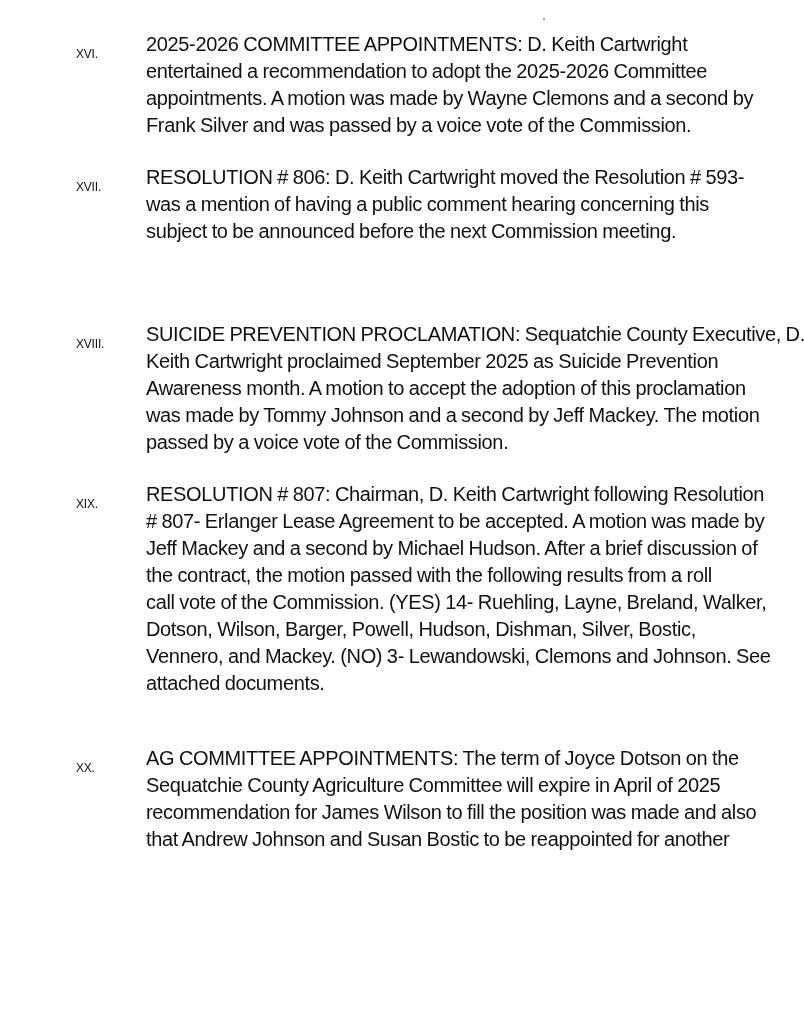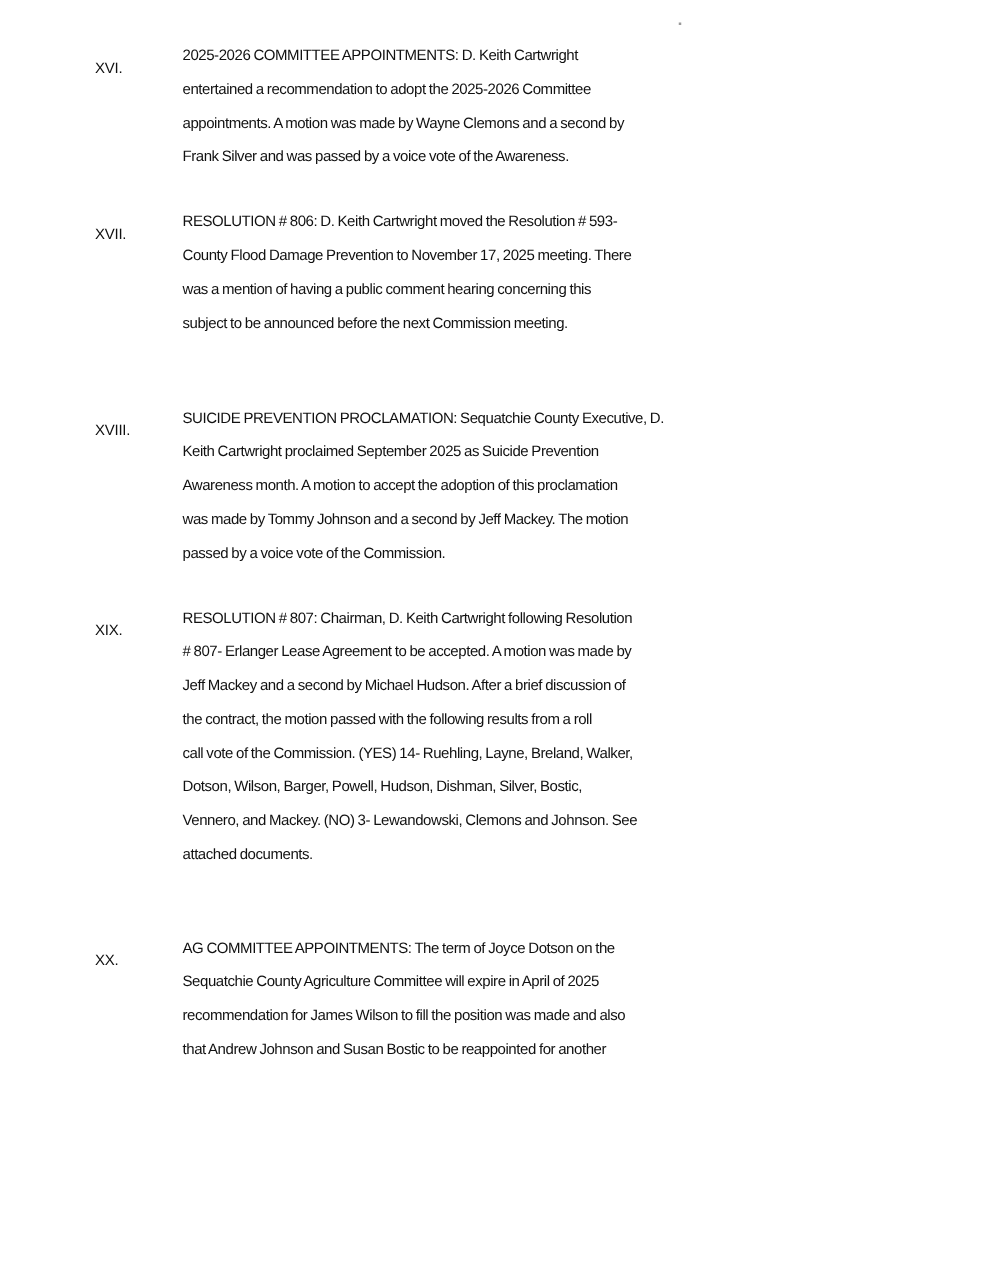--- a/index.html
+++ b/index.html
@@ -35,21 +35,21 @@
       font-size: 12px;
       line-height: 27px;
       letter-spacing: -0.2px;
       margin-top: 10px;
     }
     .body-text {
       position: absolute;
       left: 146px;
       top: 0;
       width: 600px;
-      font-size: 12px;
+      font-size: 20px;
       line-height: 27px;
       letter-spacing: -0.35px;
       word-spacing: -0.5px;
     }
     .line {
       display: block;
       white-space: nowrap;
     }
     #item-16 { top: 31px; }
     #item-17 { top: 164px; }
@@ -61,29 +61,28 @@
 <body>
 
 <div class="speck"></div>
 
 <div class="item" id="item-16">
   <span class="numeral">XVI.</span>
   <div class="body-text">
     <span class="line">2025-2026 COMMITTEE APPOINTMENTS: D. Keith Cartwright</span>
     <span class="line">entertained a recommendation to adopt the 2025-2026 Committee</span>
     <span class="line">appointments. A motion was made by Wayne Clemons and a second by</span>
-    <span class="line">Frank Silver and was passed by a voice vote of the Awareness.</span>
+    <span class="line">Frank Silver and was passed by a voice vote of the Commission.</span>
   </div>
 </div>
 
 <div class="item" id="item-17">
   <span class="numeral">XVII.</span>
   <div class="body-text">
     <span class="line">RESOLUTION # 806: D. Keith Cartwright moved the Resolution # 593-</span>
-    <span class="line">County Flood Damage Prevention to November 17, 2025 meeting. There</span>
     <span class="line">was a mention of having a public comment hearing concerning this</span>
     <span class="line">subject to be announced before the next Commission meeting.</span>
   </div>
 </div>
 
 <div class="item" id="item-18">
   <span class="numeral">XVIII.</span>
   <div class="body-text">
     <span class="line">SUICIDE PREVENTION PROCLAMATION: Sequatchie County Executive, D.</span>
     <span class="line">Keith Cartwright proclaimed September 2025 as Suicide Prevention</span>

